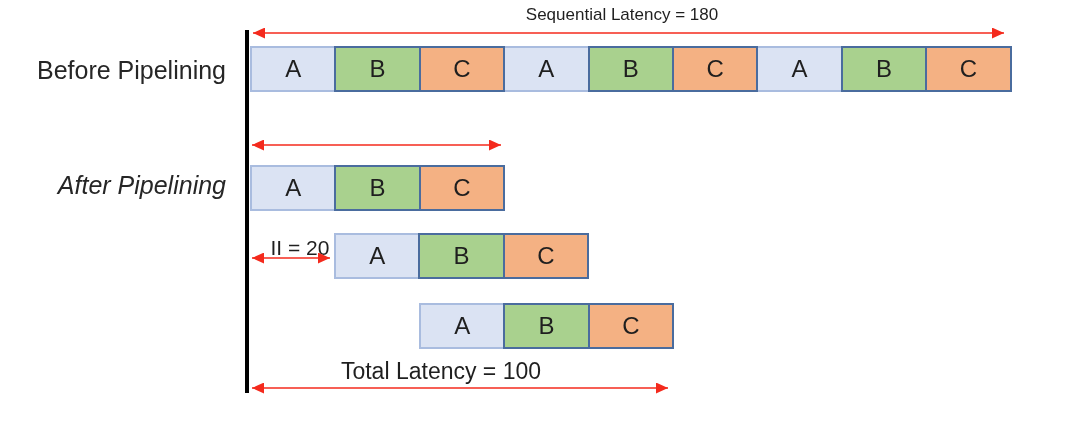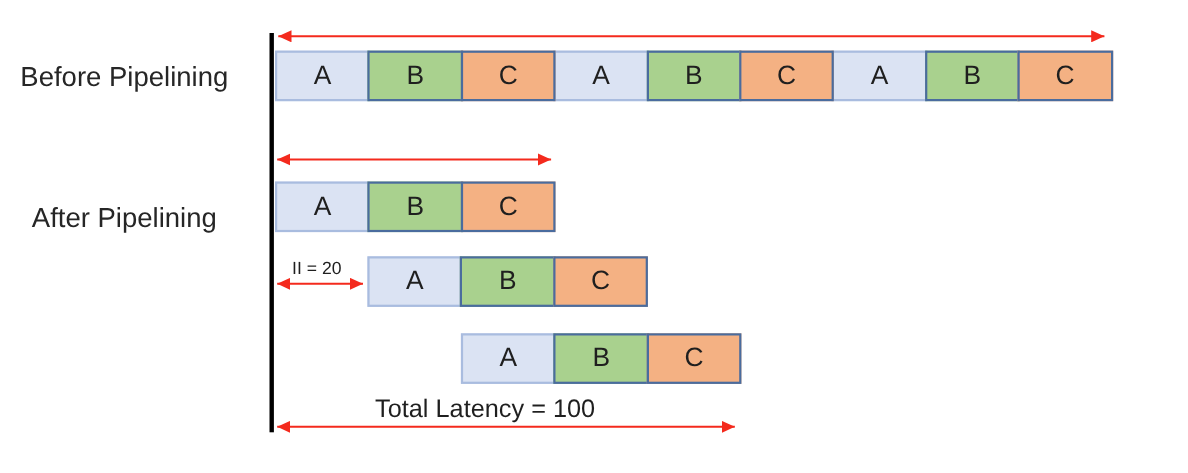--- a/index.html
+++ b/index.html
@@ -13,28 +13,28 @@
     height: 430px;
     background: #ffffff;
     font-family: "Liberation Sans", sans-serif;
     color: #262626;
     overflow: hidden;
   }
   .side-label {
     position: absolute;
     left: 0;
     width: 226px;
-    text-align: center;
+    text-align: right;
     font-size: 25px;
     line-height: 30px;
     white-space: nowrap;
     color: #262626;
   }
   .side-label.before { top: 55px; }
-  .side-label.after  { top: 183px; }
+  .side-label.after  { top: 170px; font-style: italic; }
 
   .vline {
     position: absolute;
     left: 245px;
     top: 30px;
     width: 4px;
     height: 363px;
     background: var(--axis-line, #000000);
   }
 
@@ -77,21 +77,21 @@
   }
 
   .ann {
     position: absolute;
     transform: translateX(-50%);
     white-space: nowrap;
     color: #1f1f1f;
   }
   .ann.seq   { left: 622px; top: 5px;   font-size: 17px; }
   .ann.iter  { left: 377px; top: 119px; font-size: 16px; }
-  .ann.ii    { left: 288px; top: 236px; font-size: 16px; }
+  .ann.ii    { left: 300px; top: 236px; font-size: 21px; }
   .ann.total { left: 441px; top: 358px; font-size: 23px; }
 
   .overlay {
     position: absolute;
     left: 0;
     top: 0;
     pointer-events: none;
   }
   .overlay line {
     stroke: var(--arrow, #f42a1d);
@@ -102,20 +102,21 @@
 <body>
 
 <div class="canvas">
 
   <div class="side-label before">Before Pipelining</div>
 
   <div class="side-label after">After Pipelining</div>
 
   <div class="vline"></div>
 
+  <div class="ann seq">Sequential Latency = 180</div>
 
 
   <div class="ann ii">II = 20</div>
 
   <div class="ann total">Total Latency = 100</div>
 
   <div class="row row1">
       <div class="block a">A</div>
       <div class="block b">B</div>
       <div class="block c">C</div>

